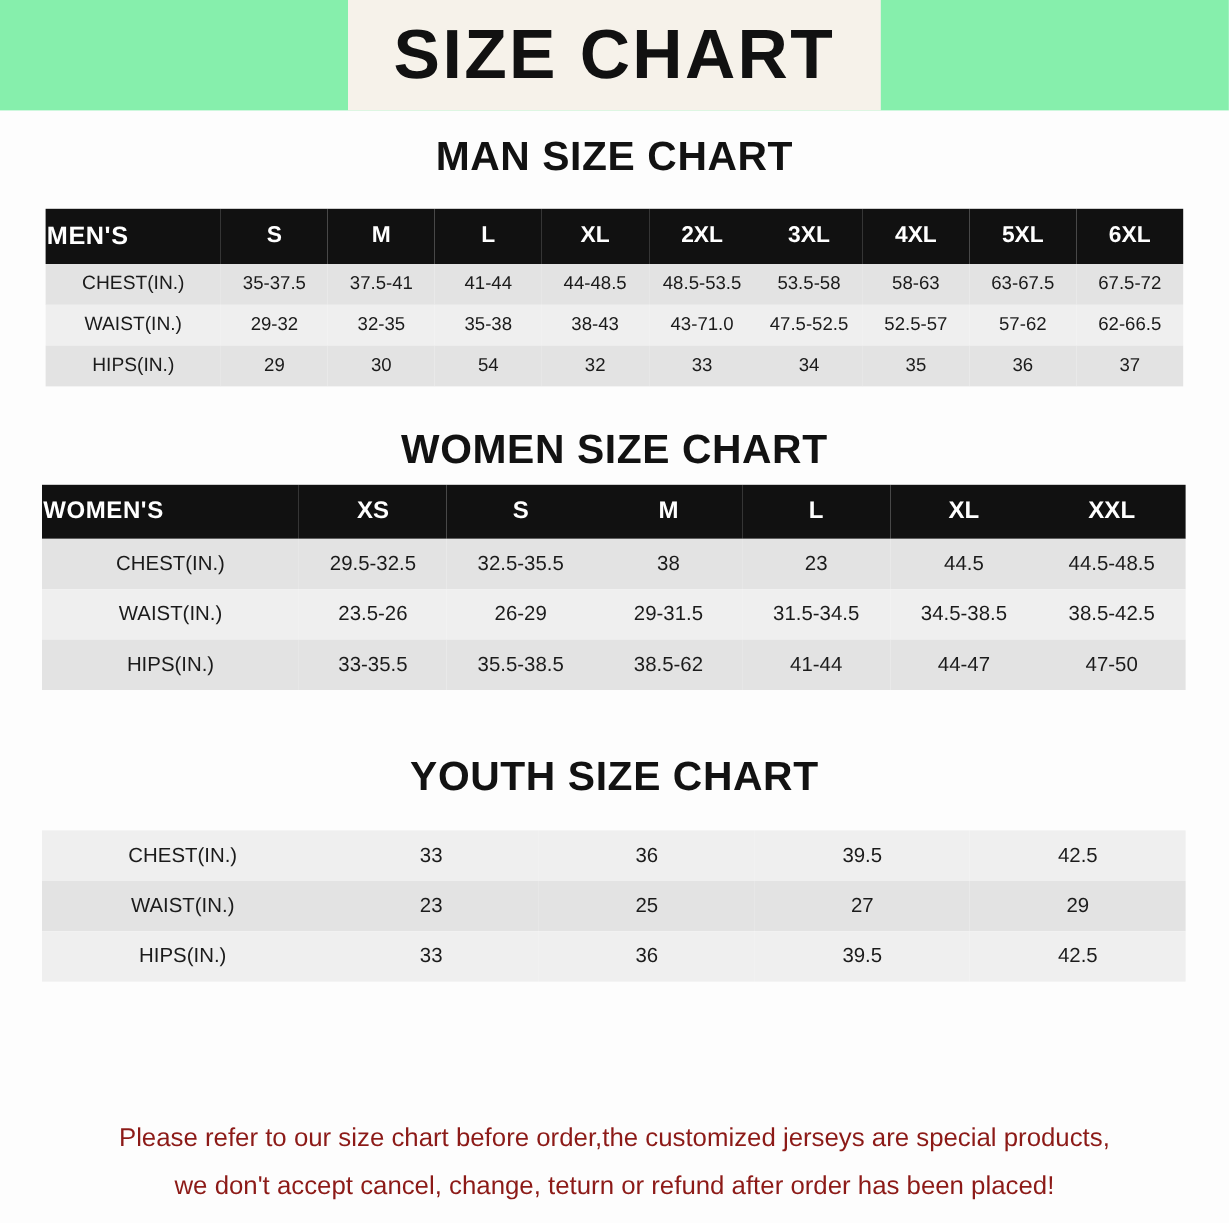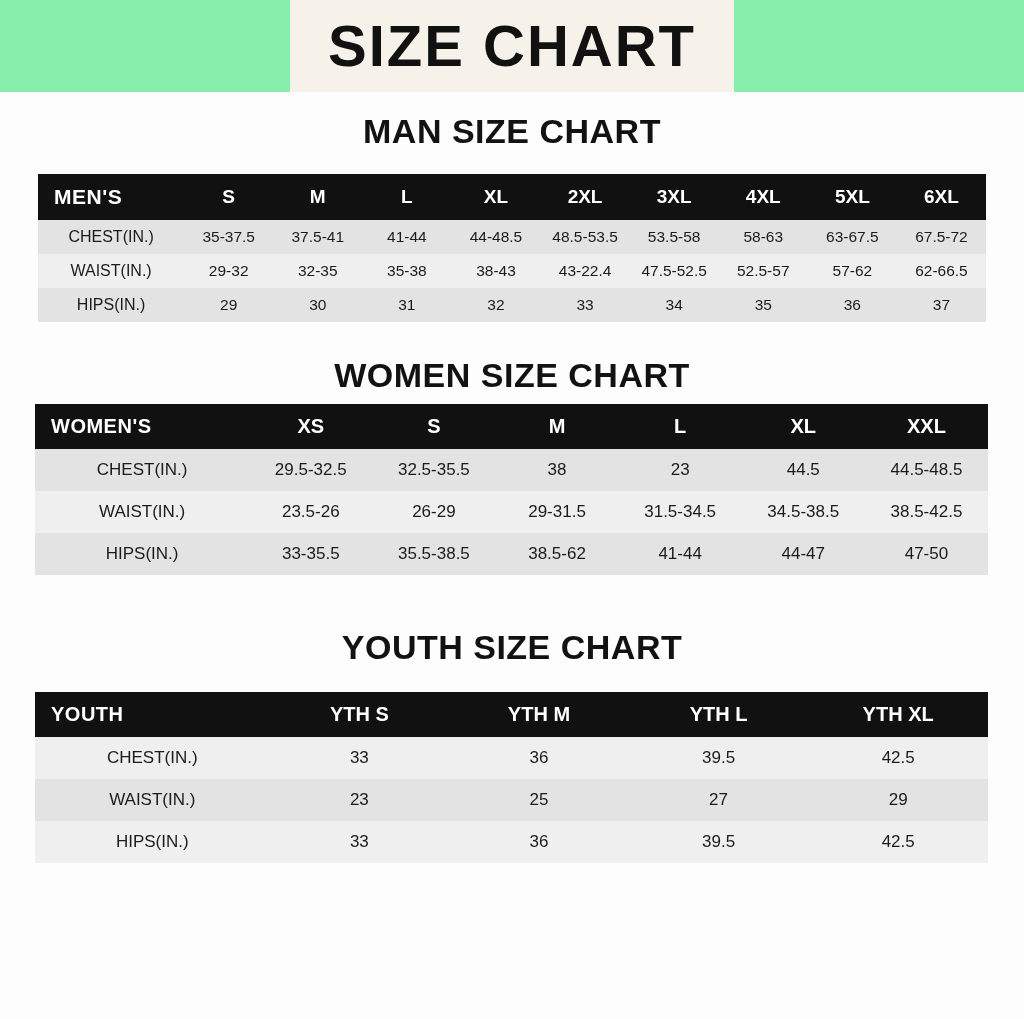--- a/index.html
+++ b/index.html
@@ -79,21 +79,21 @@
   }
   table.chart tr.head-row th {
     color: #ffffff;
     font-weight: bold;
     font-size: 19px;
     padding: 11px 4px;
     text-align: center;
   }
   table.chart tr.head-row th.label-cell {
     text-align: left;
-    padding-left: 16px;
+    padding-left: 1px;
     font-size: 21px;
     letter-spacing: 0.5px;
   }
   table.chart td {
     font-size: 15.5px;
     color: #1b1b1b;
     text-align: center;
     padding: 8px 3px;
   }
   table.chart td.label-cell {
@@ -192,31 +192,31 @@
       <td>58-63</td>
       <td>63-67.5</td>
       <td>67.5-72</td>
     </tr>
     <tr class="row-b">
       <td class="label-cell">WAIST(IN.)</td>
       <td>29-32</td>
       <td>32-35</td>
       <td>35-38</td>
       <td>38-43</td>
-      <td>43-22.4</td>
+      <td>43-71.0</td>
       <td>47.5-52.5</td>
       <td>52.5-57</td>
       <td>57-62</td>
       <td>62-66.5</td>
     </tr>
     <tr class="row-c">
       <td class="label-cell">HIPS(IN.)</td>
       <td>29</td>
       <td>30</td>
-      <td>31</td>
+      <td>54</td>
       <td>32</td>
       <td>33</td>
       <td>34</td>
       <td>35</td>
       <td>36</td>
       <td>37</td>
     </tr>
   </tbody>
     </table>
 
@@ -276,27 +276,20 @@
 
   <table class="chart" id="youth-table">
     <colgroup>
       <col class="c0">
         <col class="cx">
         <col class="cx">
         <col class="cx">
         <col class="cx">
     </colgroup>
     <tbody>
-        <tr class="head-row">
-      <th class="label-cell">YOUTH</th>
-      <th>YTH S</th>
-      <th>YTH M</th>
-      <th>YTH L</th>
-      <th>YTH XL</th>
-    </tr>
     <tr class="row-b">
       <td class="label-cell">CHEST(IN.)</td>
       <td>33</td>
       <td>36</td>
       <td>39.5</td>
       <td>42.5</td>
     </tr>
     <tr class="row-c">
       <td class="label-cell">WAIST(IN.)</td>
       <td>23</td>
@@ -307,14 +300,18 @@
     <tr class="row-b">
       <td class="label-cell">HIPS(IN.)</td>
       <td>33</td>
       <td>36</td>
       <td>39.5</td>
       <td>42.5</td>
     </tr>
   </tbody>
     </table>
 
+  <div class="notice">
+    <div>Please refer to our size chart before order,the customized jerseys are special products,</div>
+    <div>we don't accept cancel, change, teturn or refund after order has been placed!</div>
+  </div>
 
 </div>
 
 </body></html>

